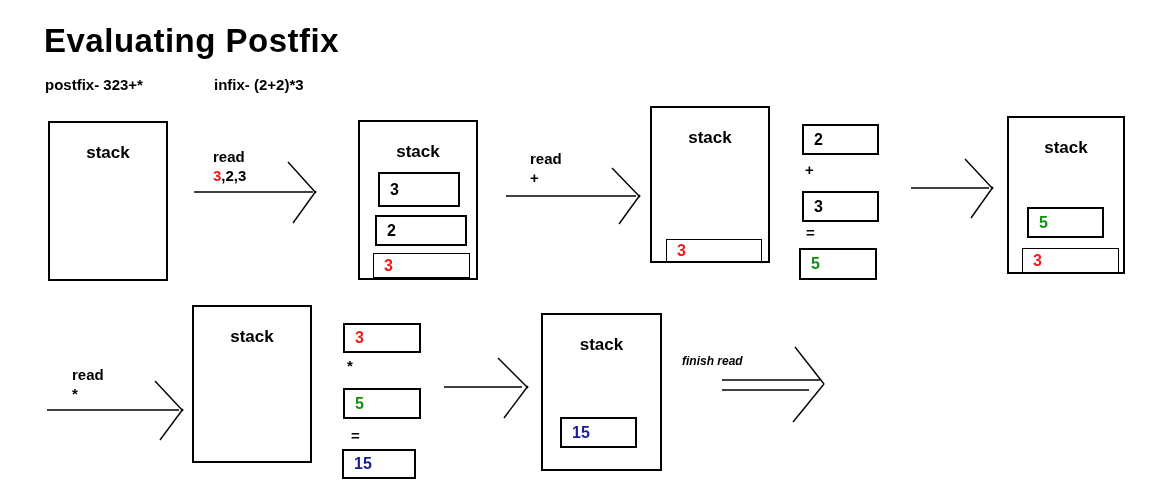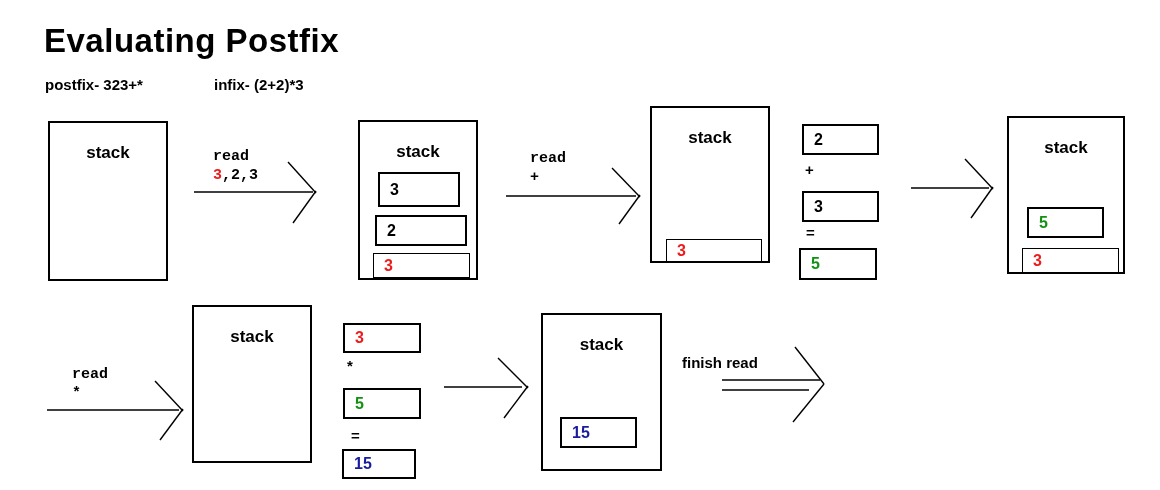--- a/index.html
+++ b/index.html
@@ -10,23 +10,23 @@
   }
   .title{position:absolute;font-size:33px;letter-spacing:0.5px;text-align:right;}
   .subhead{position:absolute;font-size:15px;}
   .stackbox{position:absolute;border:2px solid #000;background:#fff;box-sizing:border-box;}
   .slabel{margin-top:20px;text-align:center;font-size:17px;}
   .cell{
     position:absolute;border:2px solid #000;background:#fff;box-sizing:border-box;
     display:flex;align-items:center;padding-left:10px;font-size:16px;line-height:1;
   }
   .cell.thin{border-width:1px;}
-  .steplabel{position:absolute;font-size:15px;line-height:19px;font-family:Liberation Mono, monospace;}
+  .steplabel{position:absolute;font-size:15px;line-height:19px;}
   .optext{position:absolute;font-size:15px;line-height:1;}
-  .finishlabel{position:absolute;font-size:15px;}
+  .finishlabel{position:absolute;font-size:12px;font-style:italic;}
   .result{position:absolute;font-size:16px;white-space:nowrap;}
   .res-eq{font-size:13px;vertical-align:2px;margin:0 4px 0 5px;}
   .res-val{font-size:18px;vertical-align:1px;}
   svg.arrow{position:absolute;overflow:visible;}
   svg.arrow line{stroke:#000;stroke-width:1.4;}
 </style>
 </head>
 <body>
 
 <div class="canvas">

